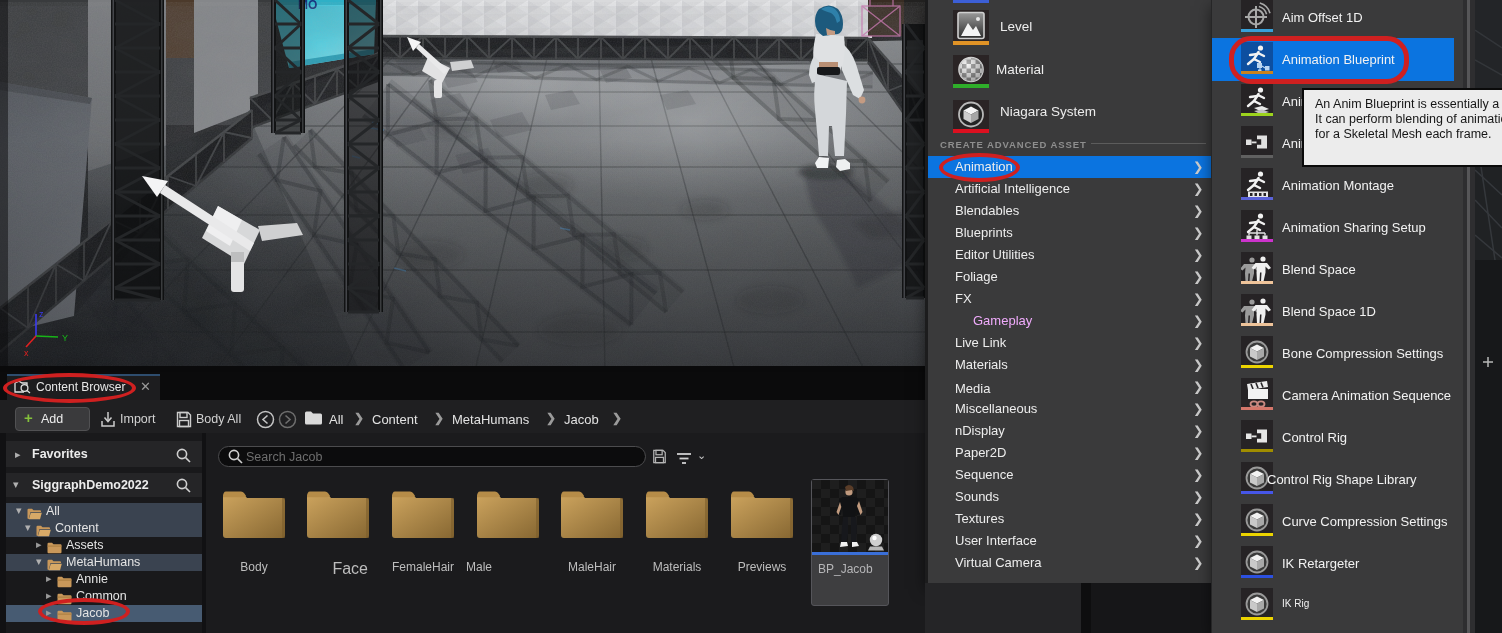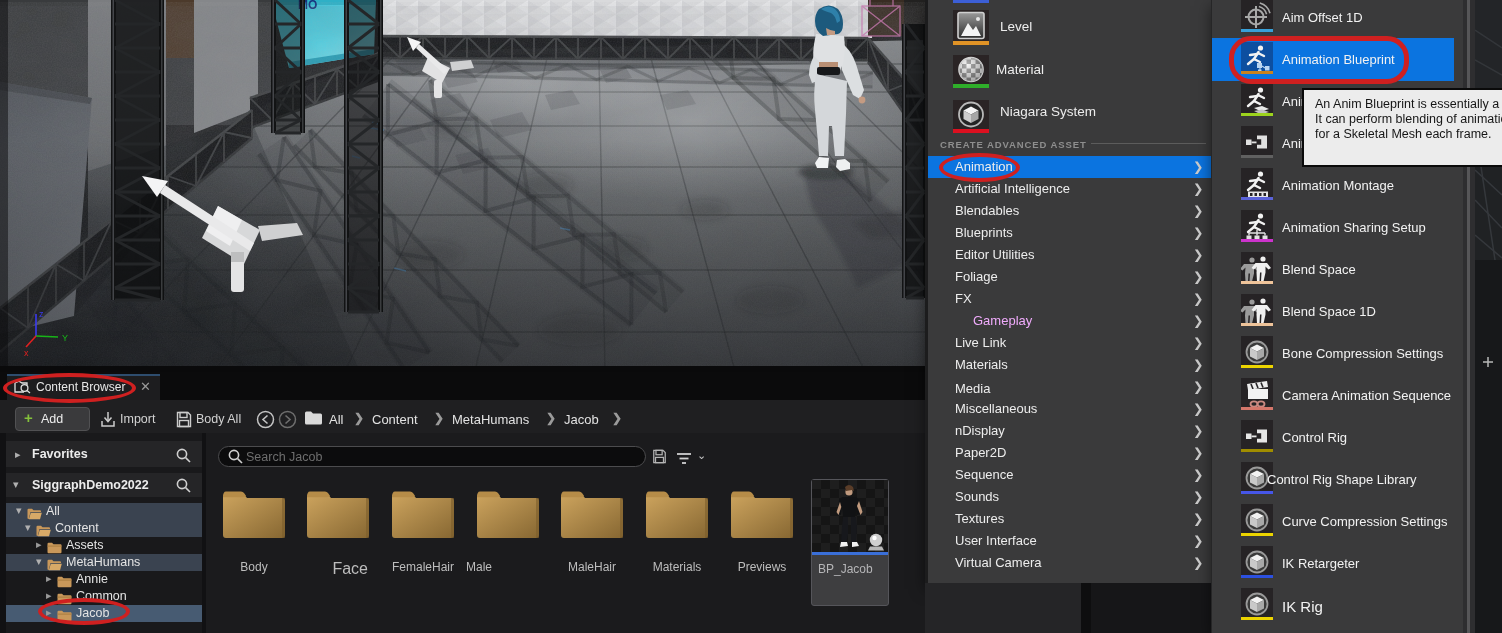--- a/index.html
+++ b/index.html
@@ -1069,21 +1069,21 @@
         </svg></div>
 <div style="position:absolute;left:70px;top:556px;font-size:13px;color:#f2f2f2;white-space:nowrap">IK Retargeter</div>
 <div style="position:absolute;left:29px;top:588px;width:32px;height:32px"><svg width="32" height="32" viewBox="0 0 32 32">
           <rect width="32" height="29" fill="#262325"></rect>
           <circle cx="16" cy="16" r="10.5" fill="#3a3a3a" stroke="#9a9a9a" stroke-width="1.8"></circle>
           <polygon points="16,8.5 23,12 16,15.5 9,12" fill="#f2f2f2"></polygon>
           <polygon points="9,12 16,15.5 16,24 9,20.5" fill="#c9c9c9"></polygon>
           <polygon points="23,12 16,15.5 16,24 23,20.5" fill="#a8a8a8"></polygon>
           <rect x="0" y="29" width="32" height="3" fill="#ecd400"></rect>
         </svg></div>
-<div style="position:absolute;left:70px;top:598px;font-size:15px;color:#f2f2f2;white-space:nowrap">IK Rig</div>
+<div style="position:absolute;left:70px;top:598px;font-size:10px;color:#f2f2f2;white-space:nowrap">IK Rig</div>
 </div>
 
 <div class="abs" style="left:1463px;top:0;width:12px;height:633px;background:#2e2e30"></div>
 <div class="abs" style="left:1467px;top:0;width:3px;height:633px;background:#565658"></div>
 <div class="abs" style="left:1475px;top:0;width:27px;height:633px;background:#17181a">
 <div style="position:absolute;left:0;top:0;width:27px;height:88px;background:#232528"></div>
 <svg width="27" height="633" viewBox="0 0 27 633" style="position:absolute;left:0;top:0">
 <g stroke="#33363a" stroke-width="1.5">
 <line x1="0" y1="30" x2="27" y2="48"></line>
           <line x1="0" y1="60" x2="27" y2="75"></line>

